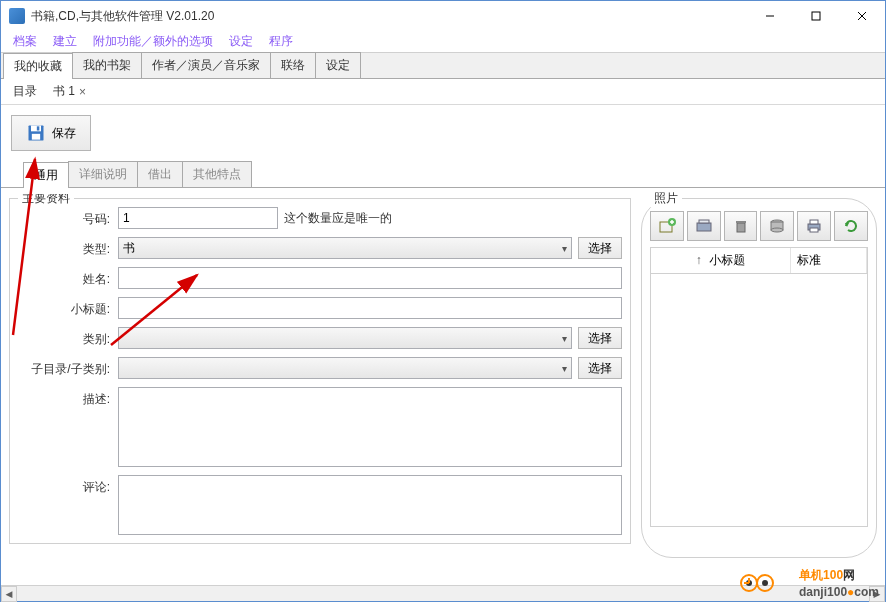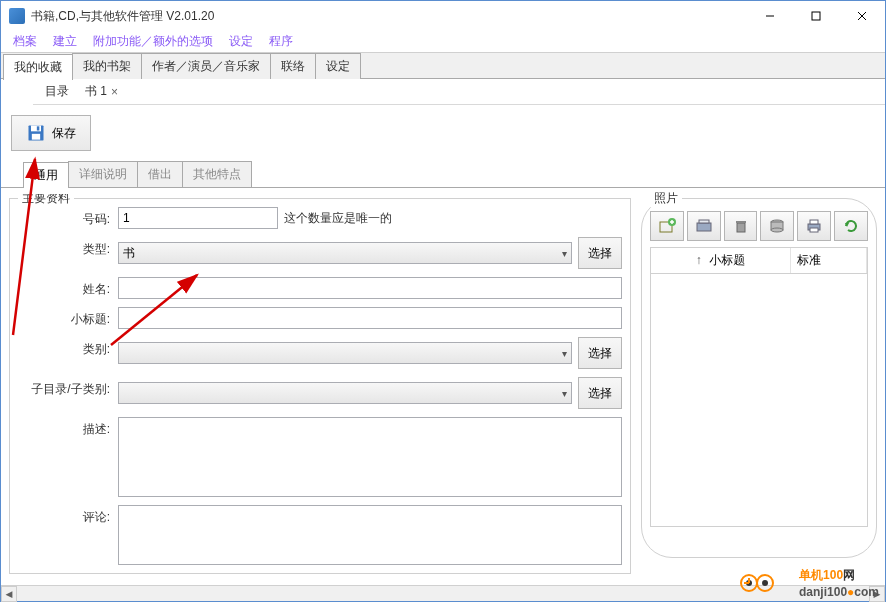--- a/index.html
+++ b/index.html
@@ -5,24 +5,24 @@
 * { margin: 0; padding: 0; box-sizing: border-box; font-family: "Microsoft YaHei", "SimSun", sans-serif; font-size: 12px; }
 html, body { width: 886px; height: 602px; overflow: hidden; background: #fff; }
 .window { width: 886px; height: 602px; border: 1px solid #5a8dcf; display: flex; flex-direction: column; background: #fff; position: relative; }
 .titlebar { height: 30px; background: #fff; display: flex; align-items: center; padding-left: 8px; }
 .titlebar .app-icon { width: 16px; height: 16px; background: linear-gradient(135deg,#4a90d9,#2c6fb7); border-radius: 2px; margin-right: 6px; }
 .titlebar .title { flex: 1; color: #333; }
 .winbtns { display: flex; }
 .winbtn { width: 46px; height: 30px; display: flex; align-items: center; justify-content: center; color: #333; }
 .menubar { height: 22px; display: flex; align-items: center; padding: 0 4px; gap: 0; border-bottom: 1px solid #d0d0d0; }
 .menubar span { padding: 2px 8px; color: #8b5cf6; }
-.tabbar { height: 26px; background: #f0f0f0; display: flex; align-items: center; border-bottom: 1px solid #a9a9a9; padding-left: 2px; }
+.tabbar { height: 26px; background: #f0f0f0; display: flex; align-items: flex-end; border-bottom: 1px solid #a9a9a9; padding-left: 2px; }
 .tab { padding: 4px 10px; border: 1px solid #a9a9a9; border-bottom: none; background: #f0f0f0; margin-right: -1px; color: #333; }
 .tab.active { background: #fff; position: relative; top: 1px; }
-.subtabbar { height: 26px; background: #fff; display: flex; align-items: center; padding-left: 4px; border-bottom: 1px solid #d9d9d9; margin-left: 32px; }
+.subtabbar { height: 26px; background: #fff; display: flex; align-items: center; padding-left: 4px; border-bottom: 1px solid #d9d9d9; }
 .subtab { padding: 4px 8px; color: #333; display: flex; align-items: center; gap: 4px; }
 .mainarea { flex: 1; display: flex; flex-direction: column; overflow: hidden; position: relative; }
 .toolbar-area { padding: 10px; }
 .save-btn { width: 80px; height: 36px; border: 1px solid #b5b5b5; background: linear-gradient(#f7f7f7,#e9e9e9); display: flex; align-items: center; justify-content: center; gap: 6px; cursor: pointer; }
 .save-btn svg { width: 20px; height: 20px; }
 .inner-tabs { display: flex; border-bottom: 1px solid #a9a9a9; padding-left: 22px; }
 .inner-tab { padding: 4px 10px; border: 1px solid #a9a9a9; border-bottom: none; background: #f0f0f0; margin-right: -1px; color: #888; }
 .inner-tab.active { background: #fff; color: #000; position: relative; top: 1px; }
 .content-row { flex: 1; display: flex; overflow: hidden; padding: 6px 8px 0 8px; gap: 10px; }
 .left-pane { flex: 1; overflow-y: auto; }
@@ -31,21 +31,21 @@
 .groupbox .legend { position: absolute; top: -9px; left: 8px; background: #fff; padding: 0 4px; color: #333; }
 .form-row { display: flex; align-items: flex-start; margin-bottom: 8px; }
 .form-row .lbl { width: 100px; text-align: right; padding-right: 8px; color: #333; padding-top: 4px; }
 .form-row .ctl { flex: 1; display: flex; align-items: center; gap: 6px; }
 .txt { border: 1px solid #abadb3; background: #fff; height: 22px; padding: 2px 4px; }
 .txt-160 { width: 160px; }
 .txt-full { flex: 1; }
 .note { color: #333; }
 .combo { flex: 1; height: 22px; border: 1px solid #abadb3; background: linear-gradient(#f7f7f7,#e6e6e6); display: flex; align-items: center; padding: 0 4px; justify-content: space-between; }
 .combo .arrow { font-size: 10px; color: #555; }
-.small-btn { width: 44px; height: 32px; border: 1px solid #b5b5b5; background: linear-gradient(#f7f7f7,#e9e9e9); display: flex; align-items: center; justify-content: center; cursor: pointer; }
+.small-btn { width: 44px; height: 22px; border: 1px solid #b5b5b5; background: linear-gradient(#f7f7f7,#e9e9e9); display: flex; align-items: center; justify-content: center; cursor: pointer; }
 .textarea { flex: 1; height: 80px; border: 1px solid #abadb3; background: #fff; padding: 2px 4px; resize: none; }
 .photo-toolbar { display: flex; gap: 3px; margin-bottom: 6px; padding-top: 4px; }
 .pbtn { width: 34px; height: 30px; border: 1px solid #b5b5b5; background: linear-gradient(#fbfbfb,#e6e6e6); display: flex; align-items: center; justify-content: center; cursor: pointer; }
 .photo-list { border: 1px solid #d0d0d0; height: 280px; }
 .photo-header { display: flex; border-bottom: 1px solid #d0d0d0; background: #fff; }
 .photo-header .col { padding: 4px 6px; border-right: 1px solid #e4e4e4; }
 .scroll-h { height: 16px; background: #f0f0f0; border-top: 1px solid #d0d0d0; display: flex; align-items: center; }
 .scroll-h .arrow { width: 16px; height: 16px; display: flex; align-items: center; justify-content: center; background: #f0f0f0; border: 1px solid #cdcdcd; font-size: 9px; color: #606060; }
 .scroll-h .track { flex: 1; height: 16px; }
 .arrows-overlay { position: absolute; left: 0; top: 0; pointer-events: none; }

